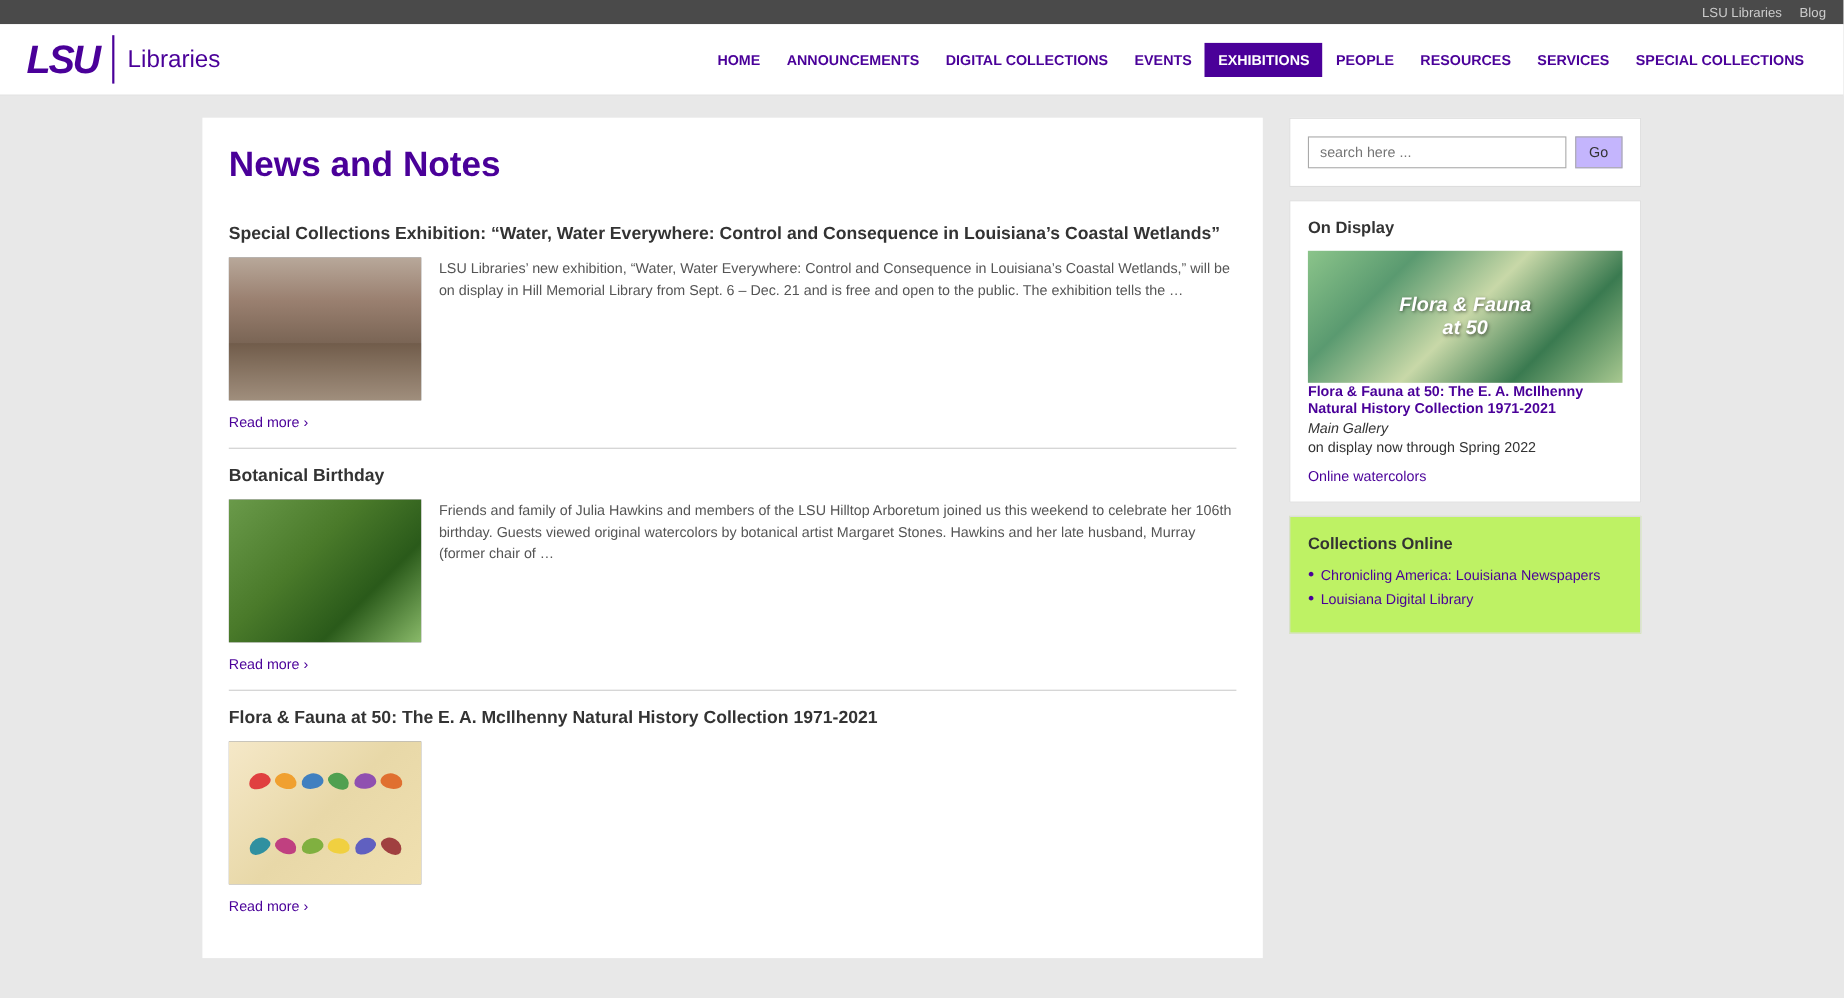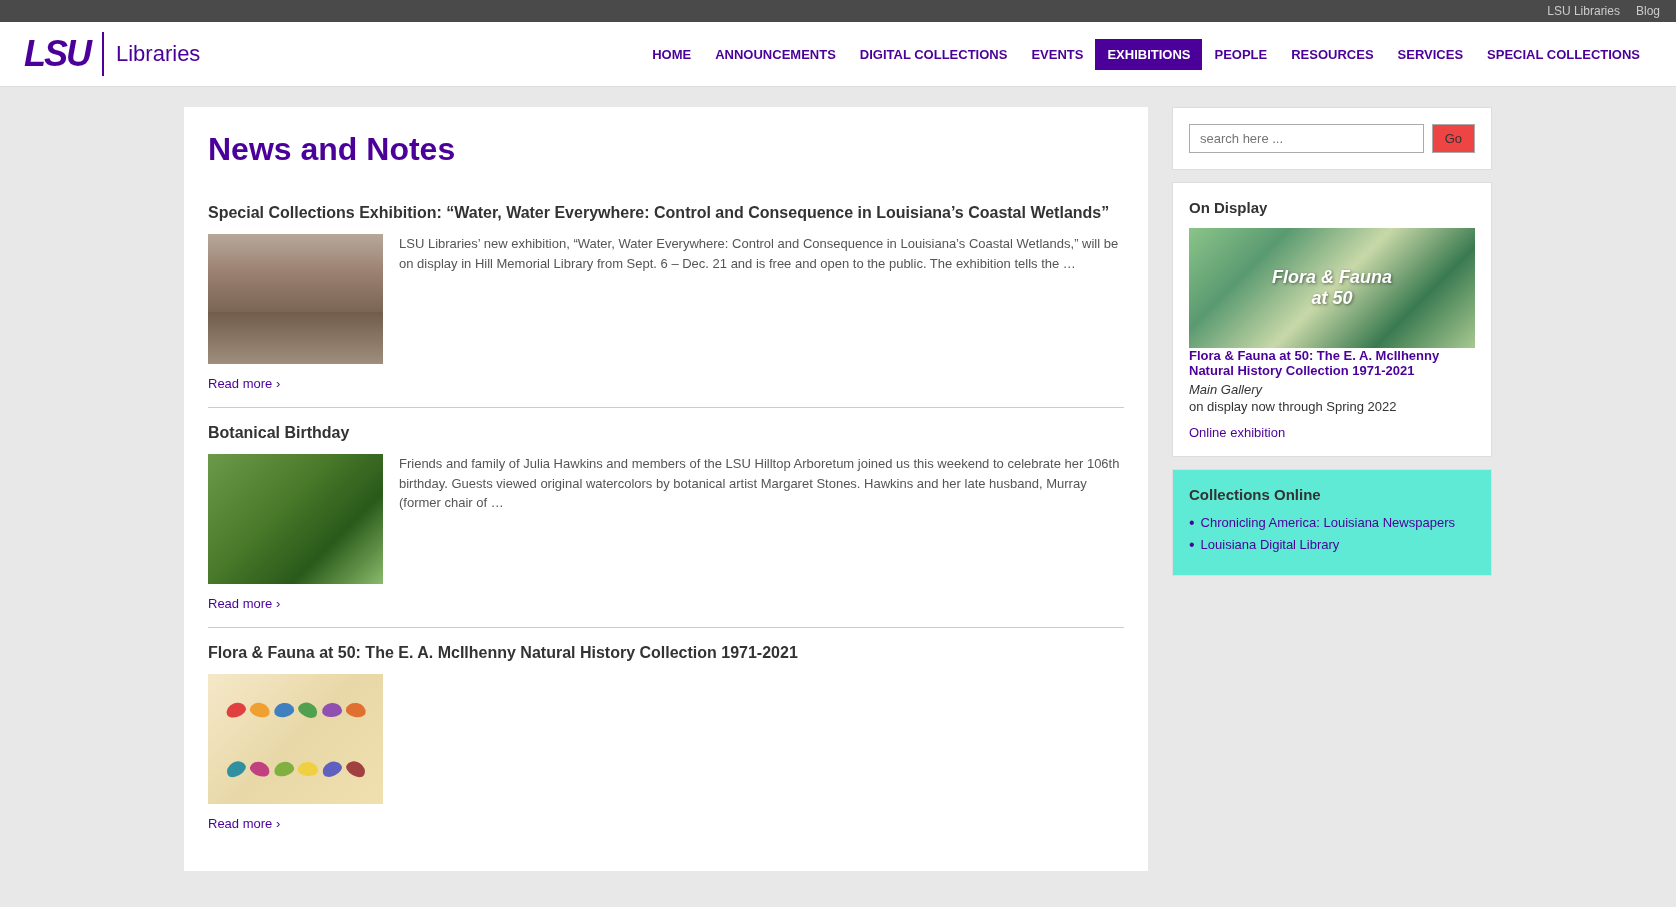--- a/index.html
+++ b/index.html
@@ -208,21 +208,21 @@
     }
     #search-input {
       flex: 1;
       border: 1px solid #aaa;
       padding: 6px 10px;
       font-size: 13px;
       color: #0369a1;
       outline: none;
     }
     #search-btn {
-      background: #ef4444;
+      background: #c4b5fd;
       border: 1px solid #aaa;
       padding: 2px 12px;
       font-size: 13px;
       cursor: pointer;
       color: #333;
     }
 
     
     #on-display-panel {
       padding: 16px;
@@ -282,21 +282,21 @@
     .online-exhibitions-link {
       color: #4a0099;
       font-size: 13px;
       text-decoration: none;
       cursor: pointer;
     }
 
     
     #collections-panel {
       padding: 16px;
-      background: #5eead4;
+      background: #bef264;
       border: 1px solid #ddd;
     }
     .collections-list {
       list-style: none;
       padding: 0;
     }
     .collections-list li {
       display: flex;
       align-items: flex-start;
       gap: 6px;
@@ -389,21 +389,21 @@
         <button id="search-btn">Go</button>
       </div>
     </div>
 
     <div id="on-display-panel" class="sidebar-panel">
       <div class="panel-heading">On Display</div>
       <div class="flora-fauna-img"></div>
       <a href="#" class="display-link">Flora &amp; Fauna at 50: The E. A. McIlhenny Natural History Collection 1971-2021</a>
       <div class="display-gallery">Main Gallery</div>
       <div class="display-dates">on display now through Spring 2022</div>
-      <a href="#" class="online-exhibitions-link">Online exhibition</a>
+      <a href="#" class="online-exhibitions-link">Online watercolors</a>
     </div>
 
     <div id="collections-panel" class="sidebar-panel">
       <div class="panel-heading">Collections Online</div>
       <ul class="collections-list" id="collections-list">
 
       <li>
             <a href="#">Chronicling America: Louisiana Newspapers</a>
           </li>
           <li>

